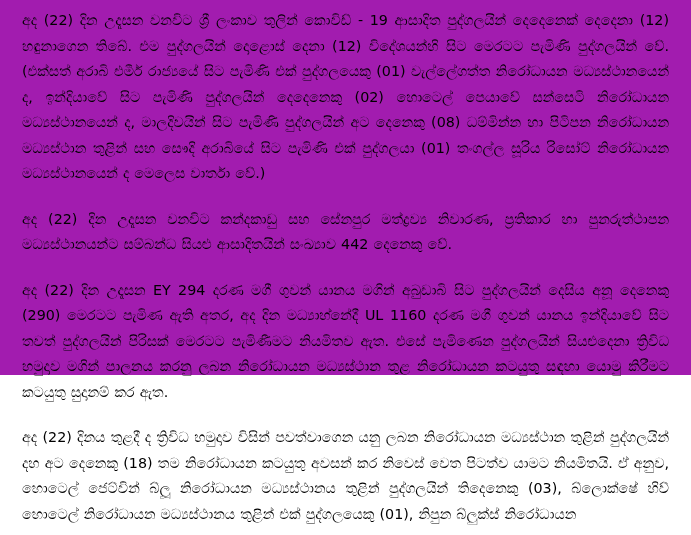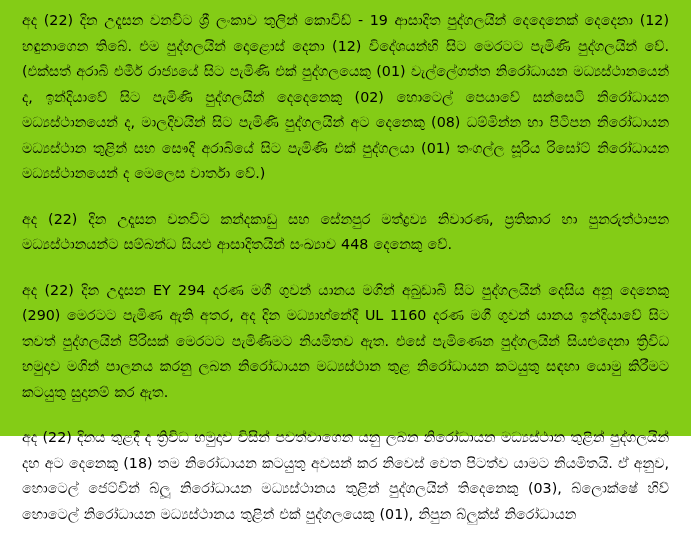--- a/index.html
+++ b/index.html
@@ -8,22 +8,22 @@
     background: #ffffff;
   }
   body {
     width: 691px;
     height: 535px;
     overflow: hidden;
     font-family: "DejaVu Sans", sans-serif;
   }
   #page {
     width: 691px;
-    height: 436px;
-    background: #84cc16;
+    height: 375px;
+    background: #a21caf;
     position: relative;
     box-sizing: border-box;
     padding: 8px 22px 0 22px;
   }
   .para {
     font-family: "DejaVu Sans", sans-serif;
     font-size: 14.3px;
     line-height: 25.5px;
     color: #000000;
     text-align: justify;
@@ -33,16 +33,16 @@
   }
   .para:last-child {
     margin-bottom: 4px;
   }
 </style>
 </head>
 <body>
 
 <div id="page">
   <p class="para">අද (22) දින උදෑසන වනවිට ශ්‍රී ලංකාව තුලින් කොවිඩ් - 19 ආසාදිත පුද්ගලයින් දෙදෙනෙක් දෙදෙනා (12) හඳුනාගෙන තිබේ. එම පුද්ගලයින් දොළොස් දෙනා (12) විදේශයන්හි සිට මෙරටට පැමිණි පුද්ගලයින් වේ. (එක්සත් අරාබි එමීර් රාජ්‍යයේ සිට පැමිණි එක් පුද්ගලයෙකු (01) වැල්ලේගත්ත නිරෝධායන මධ්‍යස්ථානයෙන් ද, ඉන්දියාවේ සිට පැමිණි පුද්ගලයින් දෙදෙනෙකු (02) හොටෙල් පෙයාවේ සන්සෙටි නිරෝධායන මධ්‍යස්ථානයෙන් ද, මාලදිවයින් සිට පැමිණි පුද්ගලයින් අට දෙනෙකු (08) ධම්මින්න හා පිටිපන නිරෝධායන මධ්‍යස්ථාන තුළින් සහ සෞදි අරාබියේ සිට පැමිණි එක් පුද්ගලයා (01) තංගල්ල සූරිය රිසෝට් නිරෝධායන මධ්‍යස්ථානයෙන් ද මෙලෙස වාර්තා වේ.)</p>
-  <p class="para">අද (22) දින උදෑසන වනවිට කන්දකාඩු සහ සේනපුර මත්ද්‍රව්‍ය නිවාරණ, ප්‍රතිකාර හා පුනරුත්ථාපන මධ්‍යස්ථානයන්ට සම්බන්ධ සියළු ආසාදිතයින් සංඛ්‍යාව 448 දෙනෙකු වේ.</p>
+  <p class="para">අද (22) දින උදෑසන වනවිට කන්දකාඩු සහ සේනපුර මත්ද්‍රව්‍ය නිවාරණ, ප්‍රතිකාර හා පුනරුත්ථාපන මධ්‍යස්ථානයන්ට සම්බන්ධ සියළු ආසාදිතයින් සංඛ්‍යාව 442 දෙනෙකු වේ.</p>
   <p class="para">අද (22) දින උදෑසන EY 294 දරණ මගී ගුවන් යානය මගින් අබුඩාබි සිට පුද්ගලයින් දෙසිය අනූ දෙනෙකු (290) මෙරටට පැමිණ ඇති අතර, අද දින මධ්‍යාහ්නේදී UL 1160 දරණ මගී ගුවන් යානය ඉන්දියාවේ සිට තවත් පුද්ගලයින් පිරිසක් මෙරටට පැමිණීමට නියමිතව ඇත. එසේ පැමිණෙන පුද්ගලයින් සියළුදෙනා ත්‍රිවිධ හමුදාව මගින් පාලනය කරනු ලබන නිරෝධායන මධ්‍යස්ථාන තුළ නිරෝධායන කටයුතු සඳහා යොමු කිරීමට කටයුතු සුදානම් කර ඇත.</p>
   <p class="para">අද (22) දිනය තුළදී ද ත්‍රිවිධ හමුදාව විසින් පවත්වාගෙන යනු ලබන නිරෝධායන මධ්‍යස්ථාන තුළින් පුද්ගලයින් දහ අට දෙනෙකු (18) තම නිරෝධායන කටයුතු අවසන් කර නිවෙස් වෙත පිටත්ව යාමට නියමිතයි. ඒ අනුව, හොටෙල් ජෙට්වින් බ්ලූ නිරෝධායන මධ්‍යස්ථානය තුළින් පුද්ගලයින් තිදෙනෙකු (03), බ්ලොක්ෂේ හිව් හොටෙල් නිරෝධායන මධ්‍යස්ථානය තුළින් එක් පුද්ගලයෙකු (01), නිපුන බ්ලුක්ස් නිරෝධායන</p>
 </div>
 
 </body></html>

